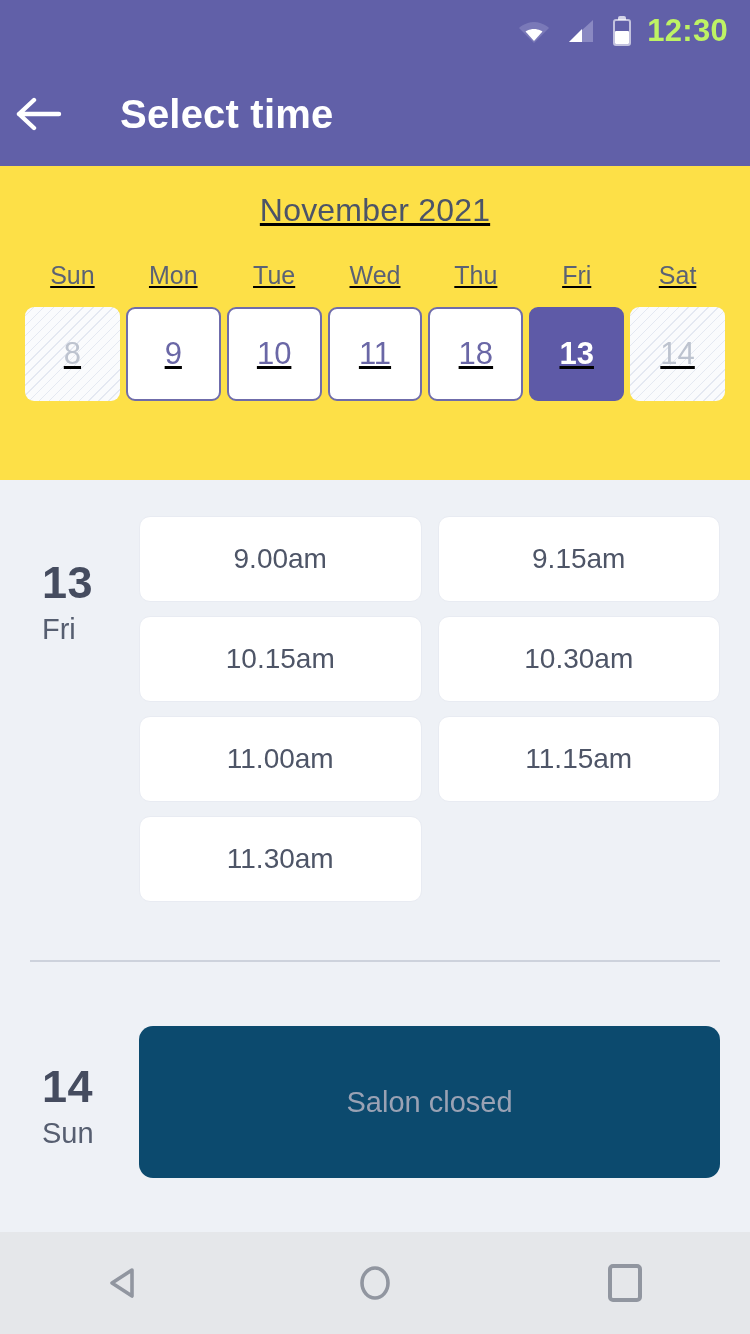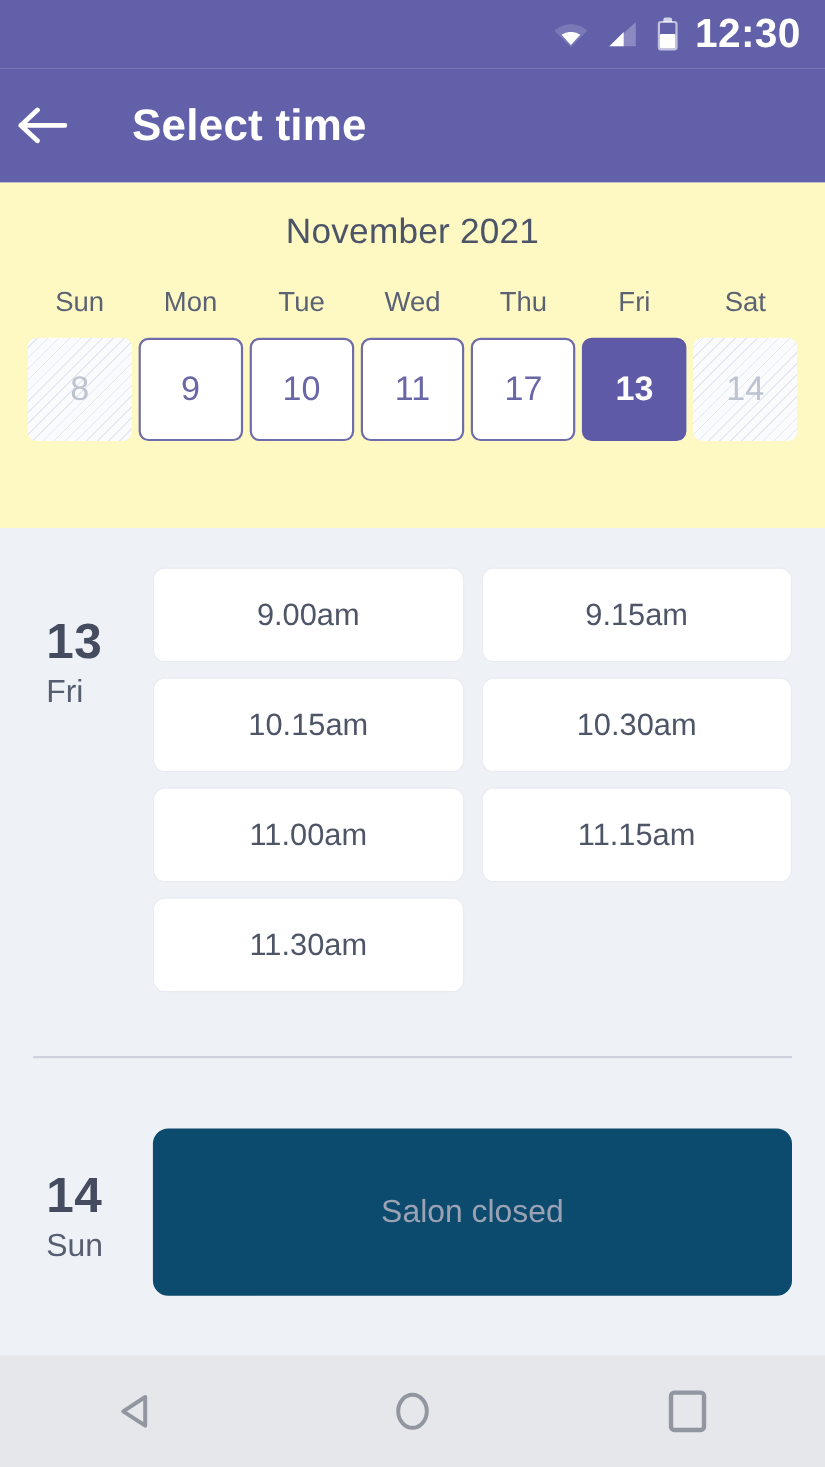--- a/index.html
+++ b/index.html
@@ -20,32 +20,32 @@
   .sb-icon{ display:flex; align-items:center; }
   .wifi-ico{ width:34px; height:26px; position:relative; }
   .sig-ico{ width:30px; height:26px; }
   .bat-ico{ width:18px; height:30px; position:relative; }
   .bat-shell{
     position:absolute; left:0; bottom:0; width:18px; height:27px;
     border:2px solid rgba(255,255,255,.62); border-radius:3px; background:transparent;
   }
   .bat-fill{ position:absolute; left:2px; bottom:2px; width:14px; height:13px; background:#fff; border-radius:1px; }
   .bat-nub{ position:absolute; left:5px; top:0; width:8px; height:4px; background:rgba(255,255,255,.72); border-radius:2px 2px 0 0; }
-  .clock{ color:#ffffff; font-size:37px; font-weight:bold; letter-spacing:.3px; }
+  .clock{ color:#bef264; font-size:31px; font-weight:bold; letter-spacing:.3px; }
 
   
   .appbar{
     flex:0 0 104px; background:#6160a8;
     display:flex; align-items:center; padding-left:16px; gap:58px;
   }
   .back-btn{ width:46px; height:46px; display:flex; align-items:center; justify-content:center; cursor:pointer; }
   .appbar-title{ color:#fff; font-size:40px; font-weight:bold; letter-spacing:.2px; }
 
   
-  .calendar{ flex:0 0 314px; background:#fef9c3; padding-top:26px; }
+  .calendar{ flex:0 0 314px; background:#fde047; padding-top:26px;text-decoration:underline; }
   .cal-month{
     text-align:center; color:#4c5468; font-size:32px; font-weight:500; letter-spacing:.2px;
   }
   .dow-row{
     display:grid; grid-template-columns:repeat(7,1fr);
     margin-top:32px; padding:0 22px;
   }
   .dow{ text-align:center; color:#5b6274; font-size:25px; }
   .days-row{
     display:grid; grid-template-columns:repeat(7,1fr);
@@ -152,21 +152,21 @@
       <span class="dow">Thu</span>
       <span class="dow">Fri</span>
       <span class="dow">Sat</span>
     </div>
 
     <div class="days-row">
       <div class="day-cell disabled">8</div>
       <div class="day-cell avail">9</div>
       <div class="day-cell avail">10</div>
       <div class="day-cell avail">11</div>
-      <div class="day-cell avail">17</div>
+      <div class="day-cell avail">18</div>
       <div class="day-cell selected">13</div>
       <div class="day-cell disabled">14</div>
     </div>
 
   </div>
 
   <div class="content">
 
     <div class="day-block">
       <div class="day-label">

